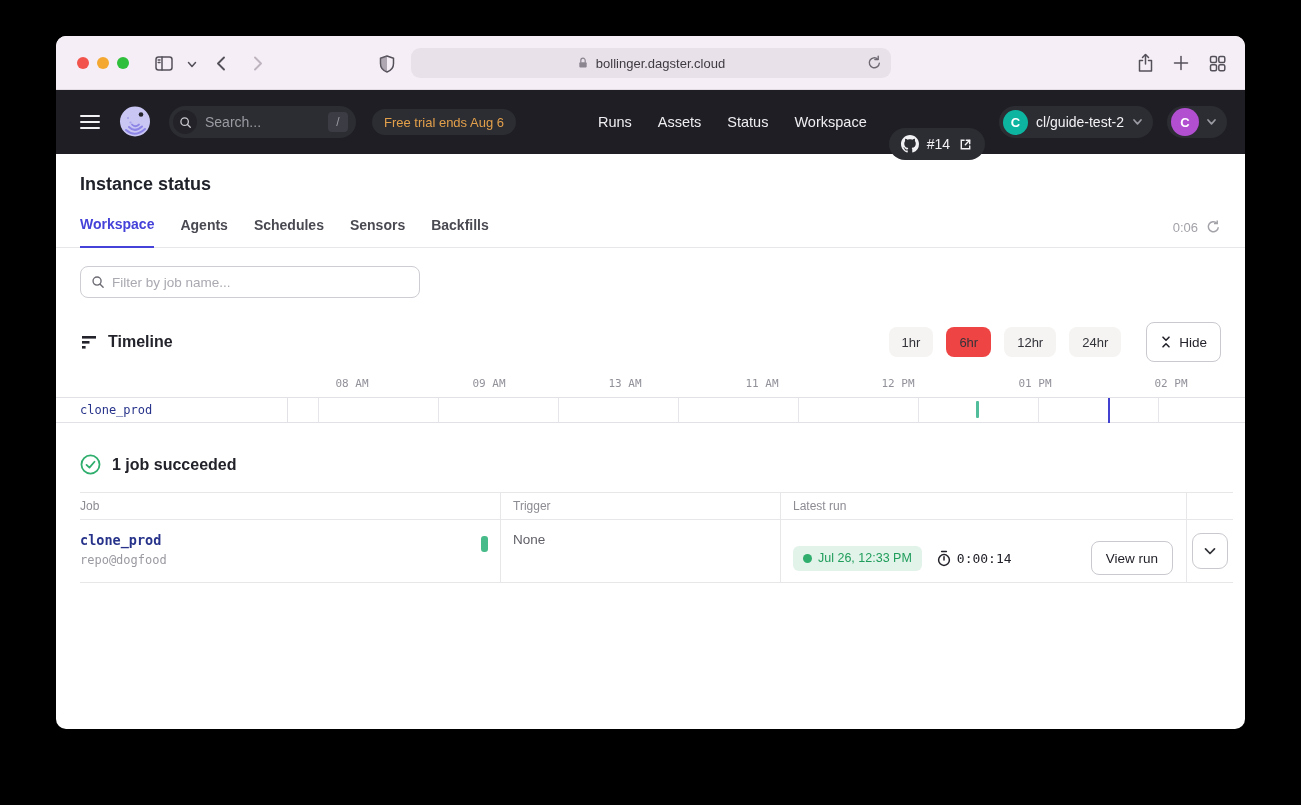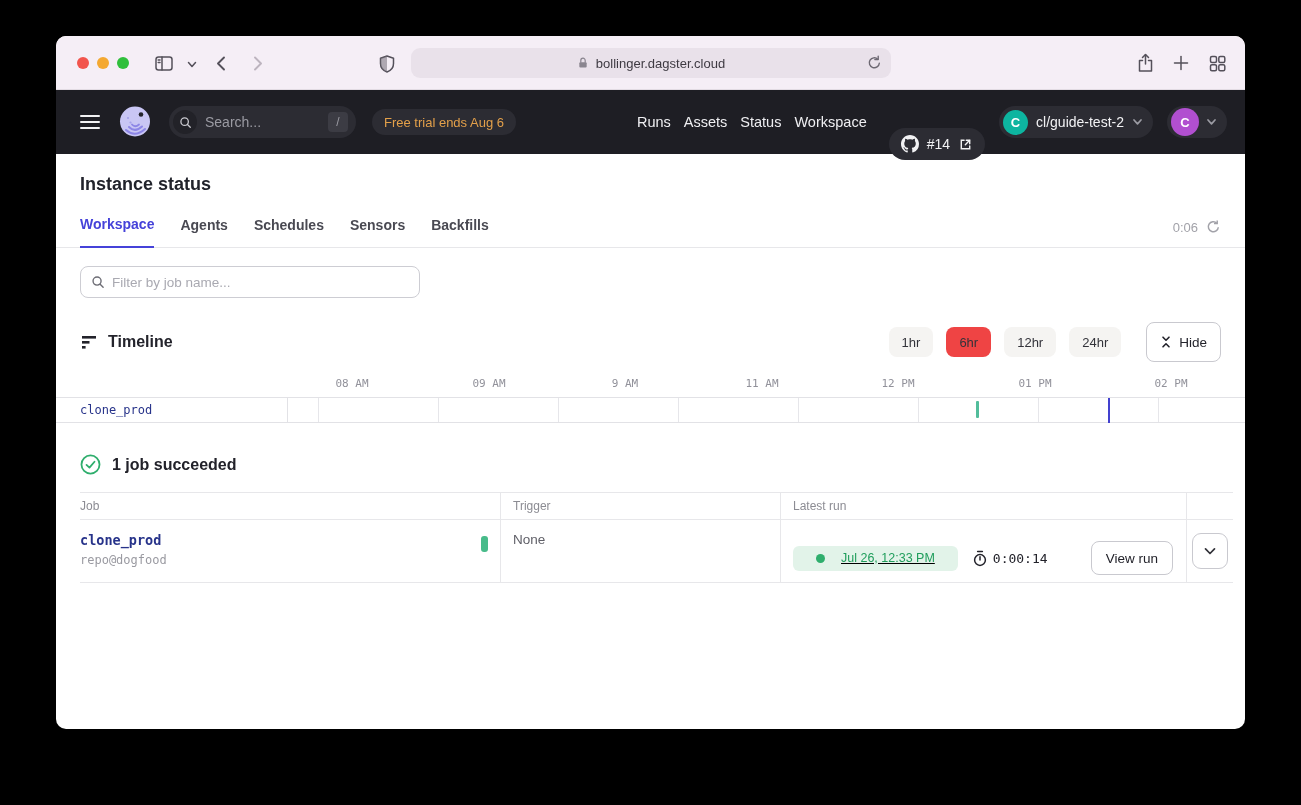--- a/index.html
+++ b/index.html
@@ -25,21 +25,21 @@
   .burger i { display:block; height:2px; background:#f2f2f4; border-radius:1px; }
   .logo { width:36px; height:36px; margin-left:17px; }
   .searchpill { margin-left:16px; width:187px; height:32px; background:#2c2c33; border-radius:16px;
                 display:flex; align-items:center; padding:0 8px 0 4px;justify-content:flex-end; }
   .searchpill .mag { width:24px; height:24px; background:#222228; border-radius:50%; display:flex; align-items:center; justify-content:center; }
   .searchpill .txt { margin-left:8px; font-size:14px; color:#9b9ba3; }
   .searchpill .slash { margin-left:auto; width:20px; height:20px; background:#3c3c44; border-radius:4px;
                        color:#9b9ba3; font-size:12px; display:flex; align-items:center; justify-content:center; }
   .trial { margin-left:16px; height:26px; padding:0 12px; background:#2c2c33; border-radius:13px;
            display:flex; align-items:center; font-size:13px; color:#e3a04a; white-space:nowrap; }
-  .nav { margin-left:auto; display:flex; align-items:center; gap:13px; }
+  .nav { margin-left:auto; display:flex; align-items:center; gap:26px; }
   .nav span { color:#efeff2; font-size:14.5px; font-weight:500; cursor:pointer; }
   .pill { height:32px; background:#2c2c33; border-radius:16px; display:flex; align-items:center; cursor:pointer; }
   .gh { margin-left:22px; padding:0 12px; gap:8px;margin-top:44px; }
   .gh .num { color:#f2f2f4; font-size:14px; }
   .dep { margin-left:14px; padding:0 10px 0 4px; gap:8px; }
   .avatar { border-radius:50%; color:#fff; display:flex; align-items:center; justify-content:center; font-weight:700; }
   .dep .avatar { width:25px; height:25px; background:#0db5a0; font-size:13px; }
   .dep .name { color:#f2f2f4; font-size:14px; }
   .user { margin-left:14px; padding:0 10px 0 4px; gap:7px; }
   .user .avatar { width:28px; height:28px; background:#b14fd0; font-size:13px; }
@@ -83,21 +83,21 @@
   .thead > div { padding-left:12px; border-left:1px solid #e7e7ea; height:100%; display:flex; align-items:center; }
   .thead > div:first-child { padding-left:0; border-left:none; }
   .tbody { height:63px; border-bottom:1px solid #e7e7ea; }
   .cell { border-left:1px solid #e7e7ea; padding:12px 0 0 12px; position:relative; }
   .cell.job { border-left:none; padding-left:0; }
   .jobname { font-family:"DejaVu Sans Mono",monospace; font-size:13.5px; font-weight:700; color:#27338a; cursor:pointer; }
   .repo { margin-top:5px; font-family:"DejaVu Sans Mono",monospace; font-size:12px; color:#9a9aa1; }
   .jobbar { position:absolute; right:12px; top:16px; width:7px; height:16px; border-radius:3px; background:#48bb8a; }
   .trigger { color:#5f5f67; }
   .latest { display:flex; align-items:center; padding-top:14px; }
-  .runbadge { display:flex; align-items:center; gap:16px; background:#e2f3e9; border-radius:6px; height:25px; padding:0 23px; cursor:pointer;text-decoration:underline; }
+  .runbadge { display:flex; align-items:center; gap:6px; background:#e2f3e9; border-radius:6px; height:25px; padding:0 10px; cursor:pointer; }
   .runbadge .dot { width:9px; height:9px; border-radius:50%; background:#2fae6d; }
   .runbadge .t { font-size:12.5px; color:#1f9d5b; }
   .dur { display:flex; align-items:center; gap:5px; margin-left:14px; font-family:"DejaVu Sans Mono",monospace; font-size:13px; color:#22222a; }
   .viewrun { margin-left:auto; margin-right:13px; height:34px; padding:0 14px; border:1px solid #c9c9cf; border-radius:8px;
              background:#fff; font-size:13.5px; color:#22222a; cursor:pointer; font-family:"Liberation Sans",sans-serif; }
   .cell.action { display:flex; align-items:center; justify-content:center; padding:0; }
   .rowchev { width:36px; height:36px; border:1px solid #c9c9cf; border-radius:9px; background:#fff; display:flex; align-items:center; justify-content:center; cursor:pointer; }
 </style>
 </head>
 <body>
@@ -259,21 +259,21 @@
             <path d="M3 10.8 L6 7.8 L9 10.8" stroke="#23232b" fill="none" stroke-width="1.6" stroke-linecap="round" stroke-linejoin="round"></path>
           </svg>
           <span>Hide</span>
         </button>
       </div>
     </div>
 
     <div class="tl-chart">
       <span class="hour" style="left:296px">08 AM</span>
       <span class="hour" style="left:433px">09 AM</span>
-      <span class="hour" style="left:569px">9 AM</span>
+      <span class="hour" style="left:569px">13 AM</span>
       <span class="hour" style="left:706px">11 AM</span>
       <span class="hour" style="left:842px">12 PM</span>
       <span class="hour" style="left:979px">01 PM</span>
       <span class="hour" style="left:1115px">02 PM</span>
       <div class="tl-row">
         <span class="colsep"></span>
         <span class="grid" style="left:262px"></span>
           <span class="grid" style="left:382px"></span>
         <span class="grid" style="left:502px"></span>
           <span class="grid" style="left:622px"></span>

